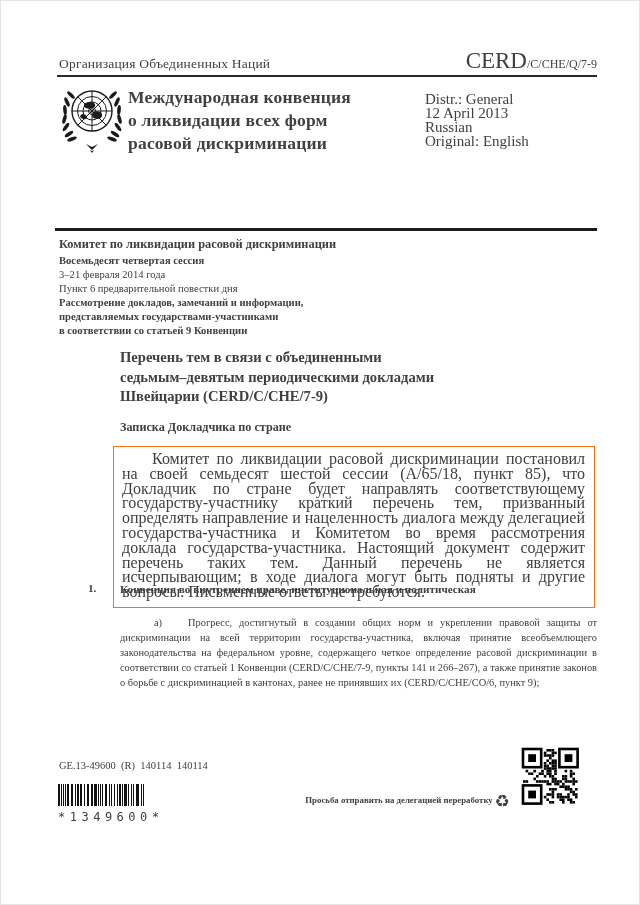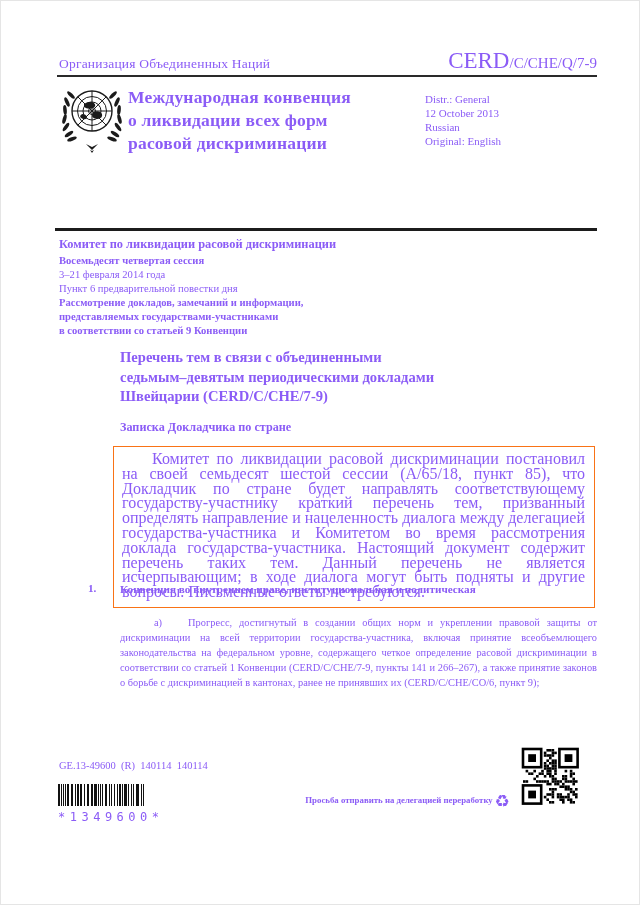--- a/index.html
+++ b/index.html
@@ -1,30 +1,30 @@
 <!DOCTYPE html>
 <html><head>
 <meta charset="utf-8">
 <style>
   html,body{margin:0;padding:0;background:#fff;}
   .page{position:relative;width:640px;height:905px;background:#fff;overflow:hidden;
-        font-family:"Liberation Serif",serif;color:#8b5cf6;box-shadow:inset 0 0 0 1px #e5e5e5;}
+        font-family:"Liberation Serif",serif;color:#404040;box-shadow:inset 0 0 0 1px #e5e5e5;}
   
   .header-row{position:absolute;left:59px;top:50px;width:538px;display:flex;
               justify-content:space-between;align-items:flex-end;}
   .org-name{font-size:13.5px;letter-spacing:.2px;}
   .doc-symbol{white-space:nowrap;}
   .symbol-main{font-size:23px;line-height:22px;}
-  .symbol-suffix{font-size:15px;}
+  .symbol-suffix{font-size:12px;}
   .header-rule{position:absolute;left:57px;top:75px;width:540px;height:1.5px;background:#2a2a2a;}
   
   .emblem{position:absolute;left:60px;top:84px;}
   .masthead-title{position:absolute;left:128px;top:86px;font-size:17.5px;font-weight:bold;
                   line-height:23px;letter-spacing:.2px;}
-  .distr-block{position:absolute;left:425px;top:92px;font-size:11px;line-height:14px;}
+  .distr-block{position:absolute;left:425px;top:92px;font-size:15px;line-height:14px;}
   .thick-rule{position:absolute;left:55px;top:228px;width:542px;height:3px;background:#1c1c1c;}
   
   .committee{position:absolute;left:59px;top:236px;font-size:10.6px;line-height:14px;}
   .committee .name{font-size:12.4px;font-weight:bold;line-height:16px;margin-bottom:2px;}
   .bold{font-weight:bold;}
   
   .doc-title{position:absolute;left:120px;top:348px;width:440px;font-size:14.6px;
              font-weight:bold;line-height:19.5px;}
   .doc-subtitle{position:absolute;left:120px;top:420px;font-size:12.2px;font-weight:bold;}
   
@@ -105,21 +105,21 @@
     </svg>
   </div>
 
   <div class="masthead-title">
     <div>Международная конвенция</div>
     <div>о ликвидации всех форм</div>
     <div>расовой дискриминации</div>
   </div>
   <div class="distr-block">
     <div>Distr.: General</div>
-    <div>12 October 2013</div>
+    <div>12 April 2013</div>
     <div>Russian</div>
     <div>Original: English</div>
   </div>
 
   <div class="thick-rule"></div>
 
   <div class="committee">
     <div class="name">Комитет по ликвидации расовой дискриминации</div>
     <div class="bold">Восемьдесят четвертая сессия</div>
     <div>3–21 февраля 2014 года</div>

